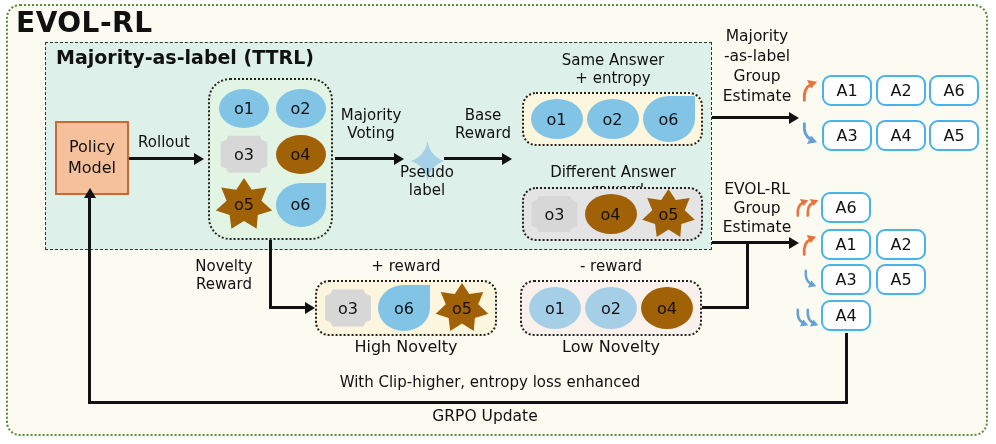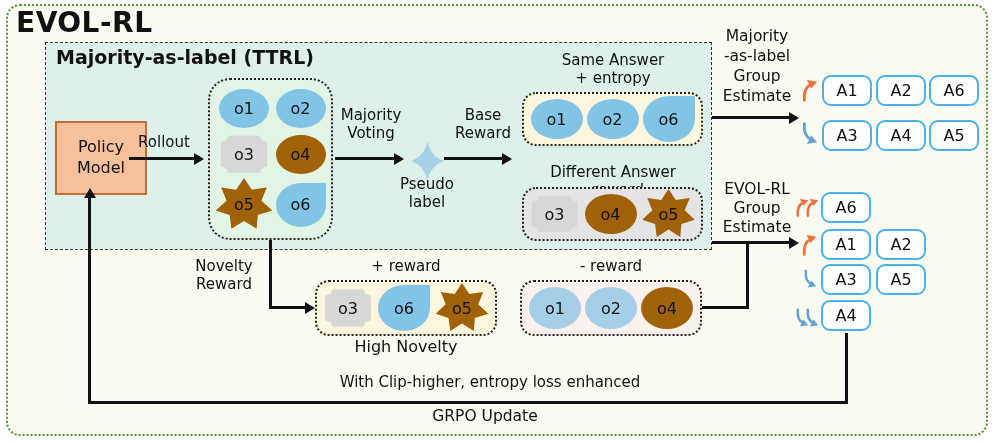--- a/index.html
+++ b/index.html
@@ -10,21 +10,21 @@
            border:2.5px dotted #568f3f; border-radius:14px; background:#fbfbf1; }
 
   .ttrl { position:absolute; left:45px; top:42px; width:667px; height:208px;
           border:1.6px dashed #333; background:#ddf0e9; }
 
   .page-title { position:absolute; left:16px; top:6px; font-size:28px; font-weight:bold; letter-spacing:0.5px; }
   .ttrl-title { position:absolute; left:56px; top:46px; font-size:19px; font-weight:bold; }
 
   .lbl { position:absolute; white-space:pre-line; text-align:center; font-size:15px; line-height:1.18; }
 
-  .policy { position:absolute; left:55px; top:121px; width:92px; height:74px;
+  .policy { position:absolute; left:55px; top:121px; width:74px; height:74px;
             background:#f4c19c; border:2.5px solid #c66a38;
             display:flex; align-items:center; justify-content:center;
             text-align:center; white-space:pre-line; font-size:16px; line-height:1.3; }
 
   .obox { position:absolute; border:2px dotted #222; }
   .rollout-box { left:208px; top:78px; width:125px; height:162px; border-radius:22px; background:#e2f5e4;
                  display:grid; grid-template-columns:1fr 1fr; grid-template-rows:1fr 1fr 1fr;
                  align-items:center; justify-items:center; padding:6px 4px; }
   .reward-box { border-radius:14px; display:flex; align-items:center; justify-content:center; gap:4px; }
   .same-box { left:522px; top:92px;  width:181px; height:54px; background:#fbf6dd; }
@@ -85,21 +85,21 @@
     <div class="chip droplet c-blue">o6</div>
   </div>
 
   <div class="lbl" style="left:334px; top:107px; width:74px;">Majority
 Voting</div>
   <div class="hline head-r" style="left:335px; top:157px; width:60px;"></div>
 
   <svg style="position:absolute; left:409px; top:141px;" width="37" height="40" viewBox="0 0 30 36">
     <path d="M15 0 Q17.5 14 30 18 Q17.5 22 15 36 Q12.5 22 0 18 Q12.5 14 15 0" fill="#a5d0e8"></path>
   </svg>
-  <div class="lbl" style="left:394px; top:176px; width:66px;">Pseudo
+  <div class="lbl" style="left:394px; top:164px; width:66px;">Pseudo
 label</div>
 
   <div class="lbl" style="left:446px; top:107px; width:74px;">Base
 Reward</div>
   <div class="hline head-r" style="left:444px; top:157px; width:59px;"></div>
 
   <div class="lbl" style="left:515px; top:52px; width:196px;">Same Answer
 + entropy</div>
   <div class="obox reward-box same-box">
     <div class="chip ellipse c-blue" style="width:52px;height:40px;">o1</div>
@@ -201,20 +201,21 @@
     <div class="chip burst c-green" style="width:56px;height:52px;">o5</div>
   </div>
   <div class="lbl" style="left:324px; top:338px; width:164px; font-size:16px;">High Novelty</div>
 
   <div class="lbl" style="left:535px; top:258px; width:152px;">- reward</div>
   <div class="obox reward-box low-box">
     <div class="chip ellipse c-lblue" style="width:52px;height:42px;">o1</div>
     <div class="chip ellipse c-lblue" style="width:52px;height:42px;">o2</div>
     <div class="chip ellipse c-green" style="width:52px;height:42px;">o4</div>
   </div>
+  <div class="lbl" style="left:529px; top:338px; width:164px; font-size:16px;">Low Novelty</div>
 
   <div class="hline" style="left:702px; top:306px; width:47px;"></div>
   <div class="vline" style="left:746px; top:243px; height:66px;"></div>
 
   <div class="lbl" style="left:180px; top:374px; width:620px;">With Clip-higher, entropy loss enhanced</div>
   <div class="lbl" style="left:330px; top:407px; width:310px; font-size:15.5px;">GRPO Update</div>
 
 </div>
 
 </body></html>

